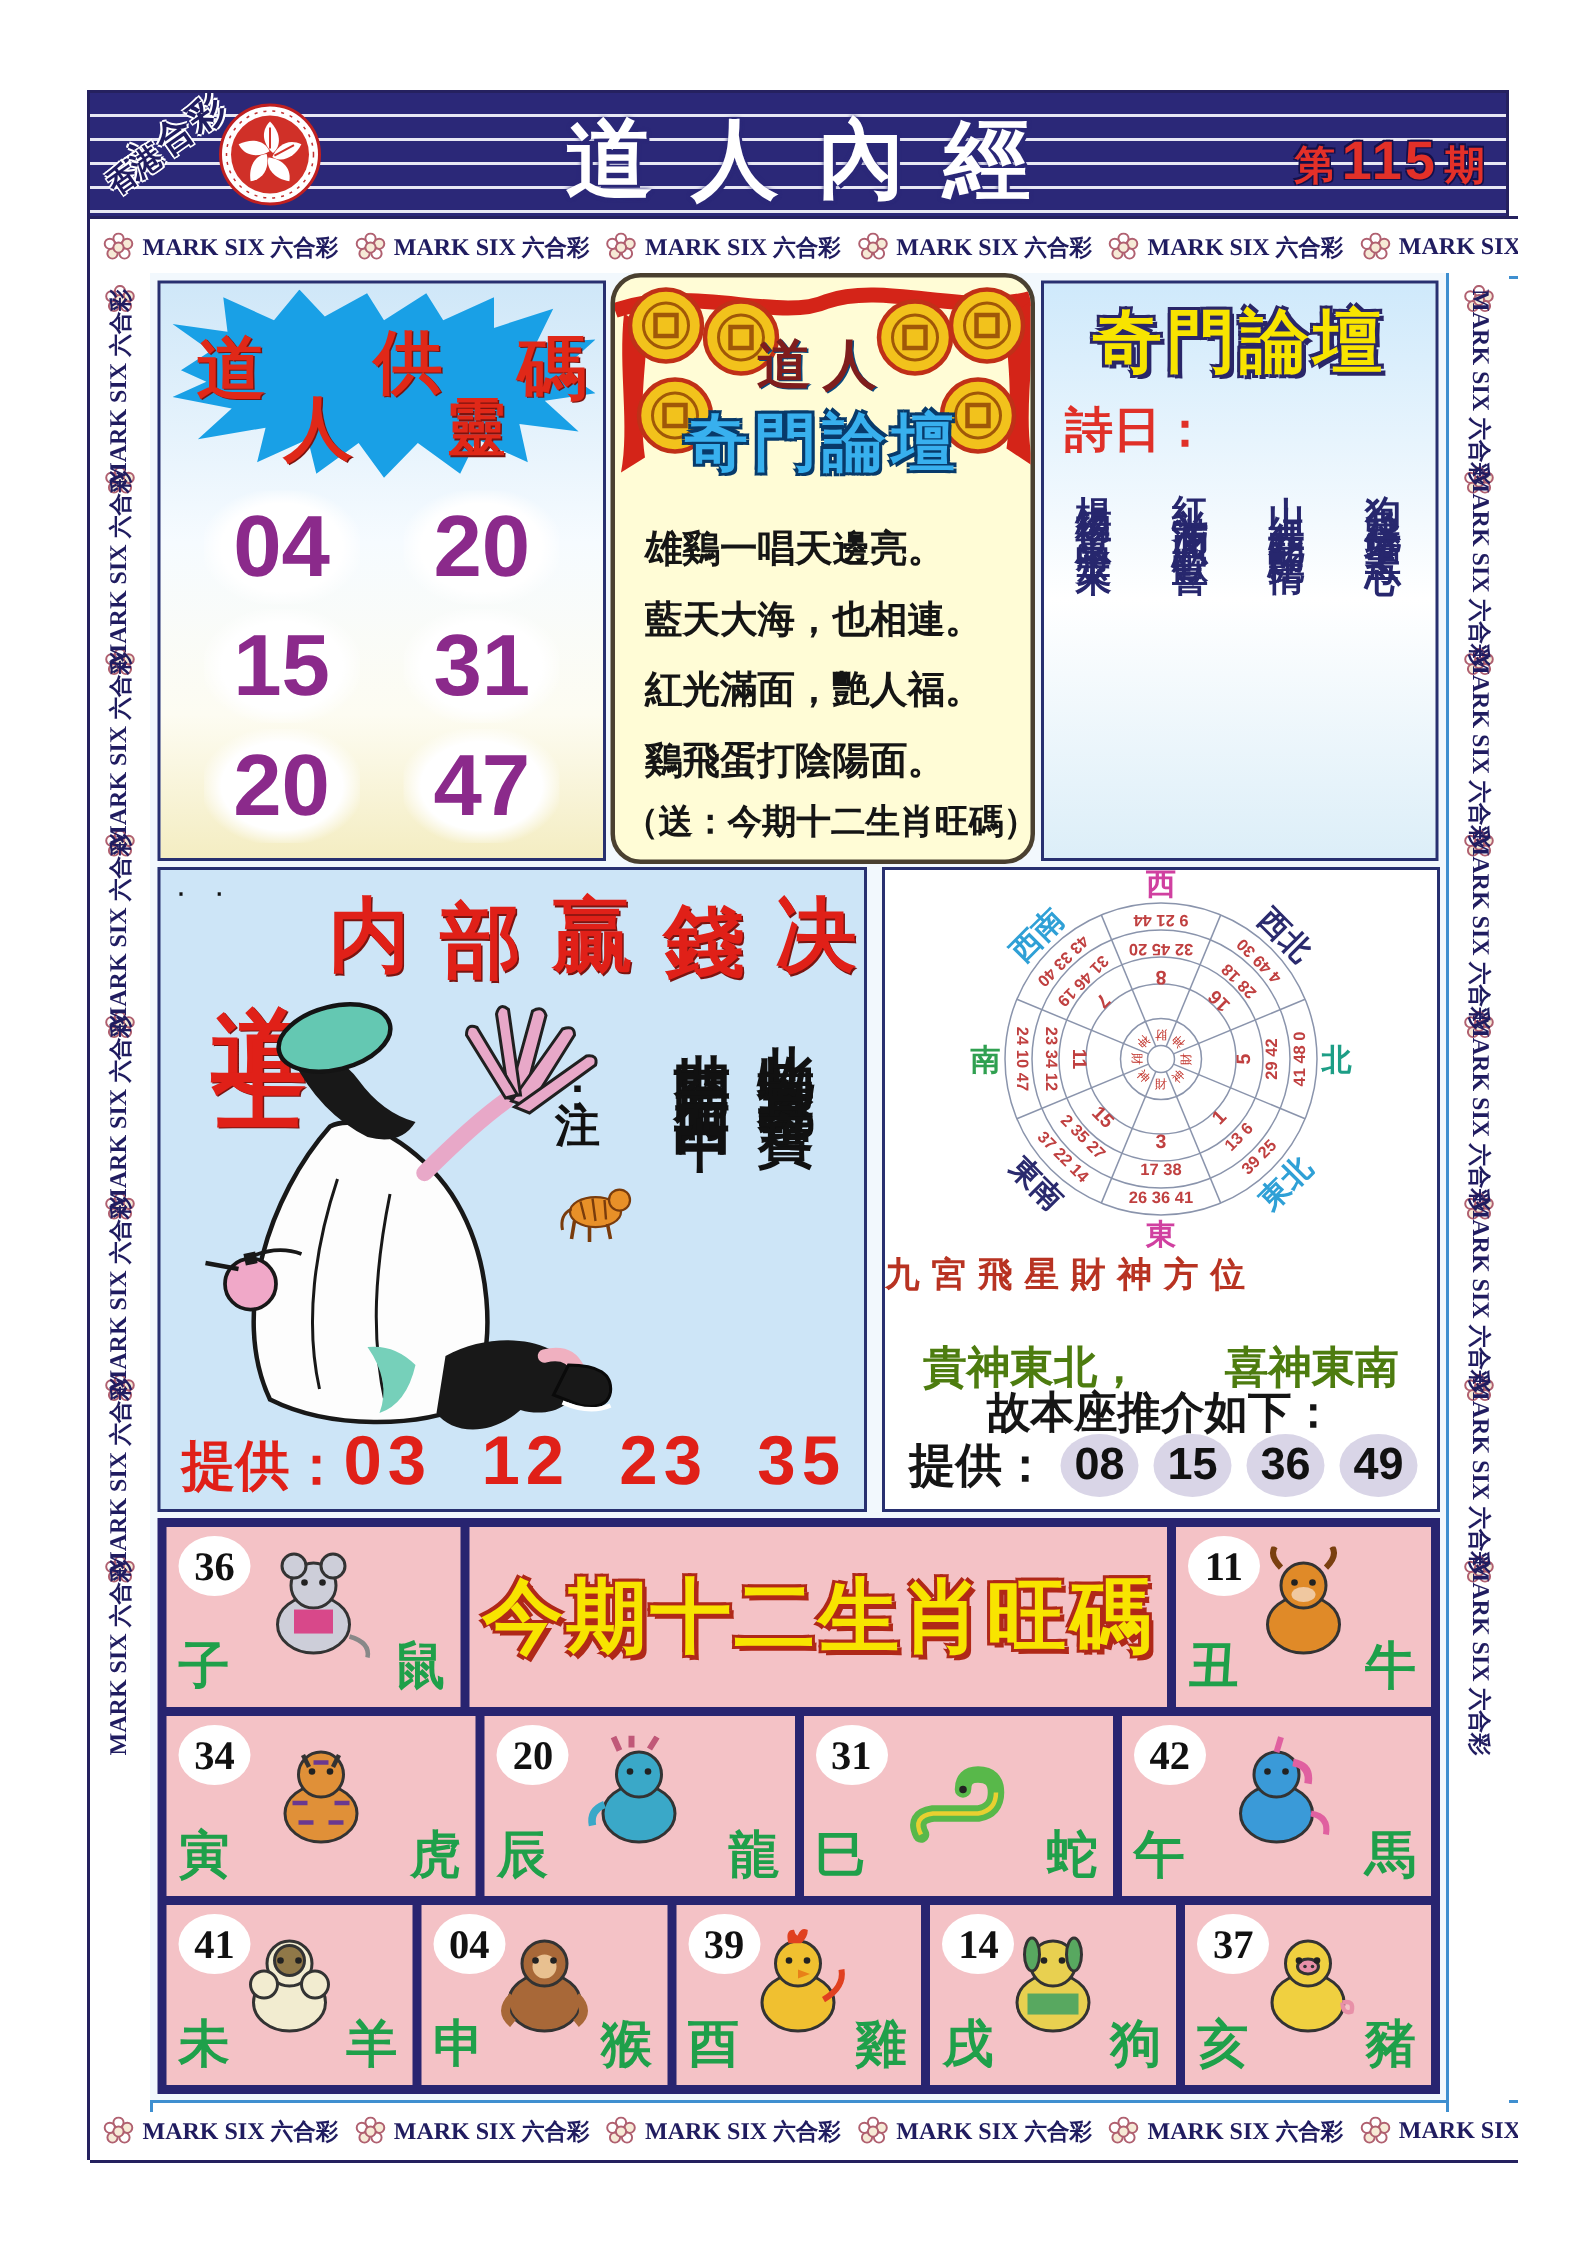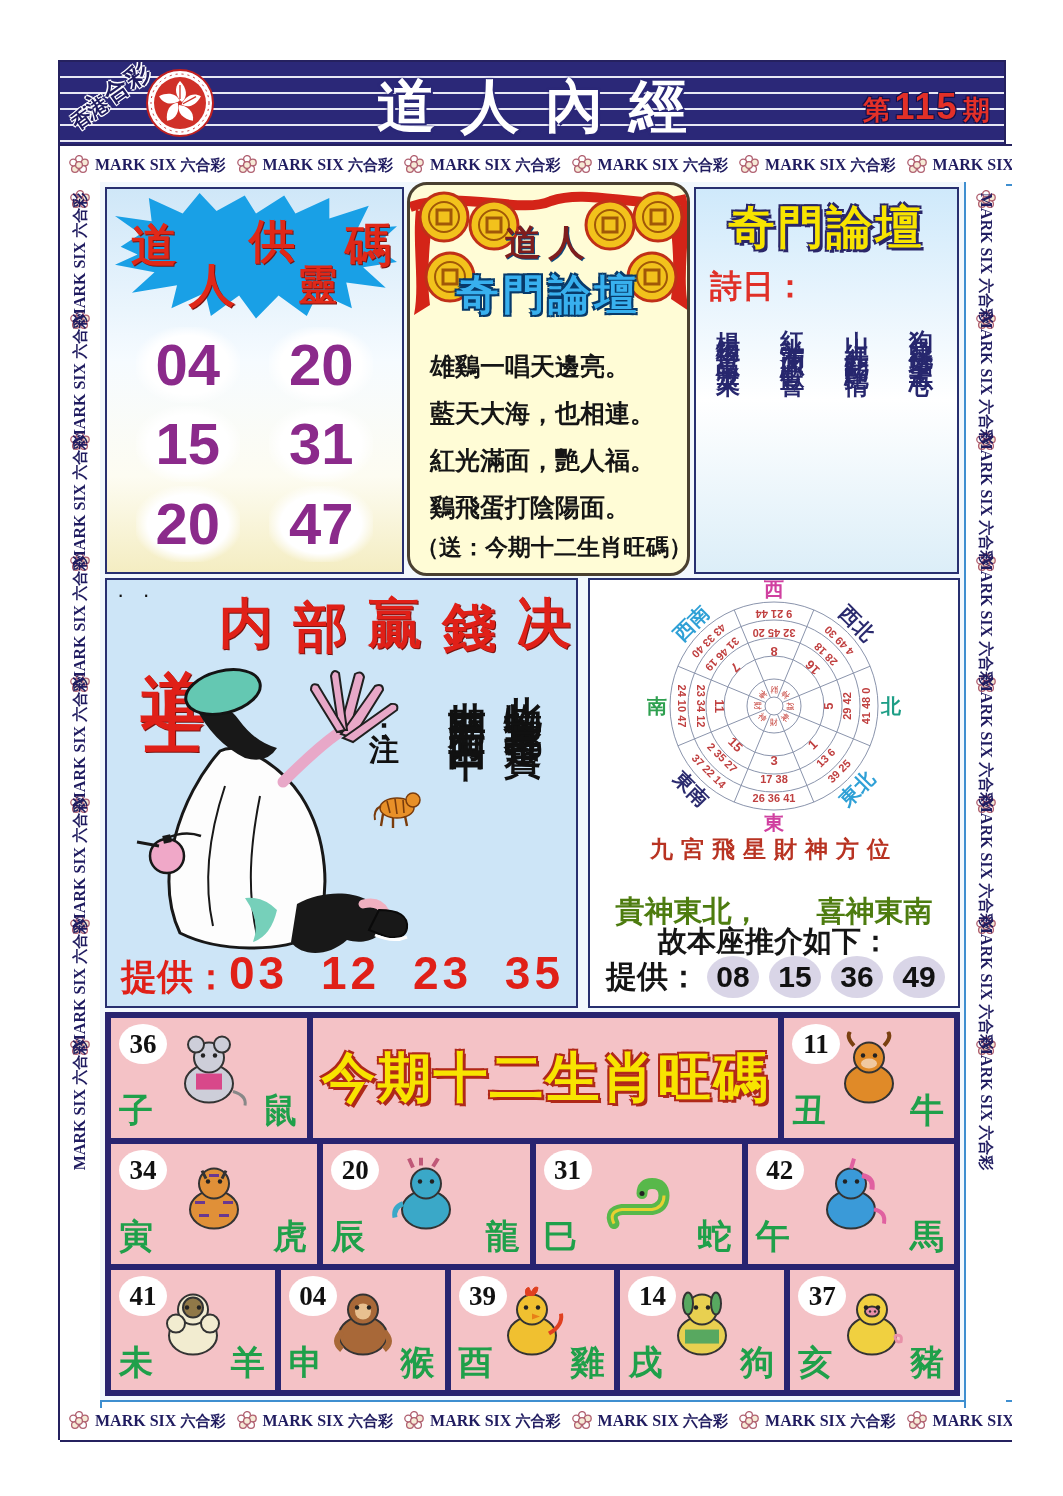--- a/index.html
+++ b/index.html
@@ -101,21 +101,21 @@
     font-size:38px;color:#111;letter-spacing:7px;}
   .b4-col1{right:28px;top:86px;}
   .b4-col2{right:84px;top:92px;}
   .b4-illu{position:absolute;left:18px;top:66px;}
   .b4-provide{position:absolute;left:14px;bottom:4px;white-space:nowrap;}
   .b4-provide .lab{font-size:36px;font-weight:bold;color:#e02018;font-family:"Liberation Serif",serif;}
   .b4-provide .nums{font-size:46px;font-weight:bold;color:#e02018;letter-spacing:4px;word-spacing:16px;}
 
   
   .box5{left:488px;top:396px;width:372px;height:430px;border:2px solid #283070;background:#ffffff;}
-  .b5-caption{position:absolute;left:0;right:0;top:254px;text-align:center;font-size:23px;font-weight:bold;color:#b83322;
+  .b5-caption{position:absolute;left:0;right:0;top:254px;font-size:23px;font-weight:bold;color:#b83322;
     font-family:"Liberation Serif",serif;letter-spacing:8px;}
   .b5-line1{position:absolute;left:0;right:0;top:282px;text-align:center;font-size:29px;font-weight:bold;color:#e8820a;}
   .b5-line2{position:absolute;left:0;right:0;top:312px;text-align:center;font-size:29px;font-weight:bold;color:#4d7c0f;}
   .b5-line2 .gap{display:inline-block;width:56px;}
   .b5-line3{position:absolute;left:0;right:0;top:342px;text-align:center;font-size:29px;font-weight:bold;color:#151515;
     font-family:"Liberation Serif",serif;}
   .b5-provide{position:absolute;left:16px;top:376px;display:flex;align-items:center;gap:8px;}
   .b5-provide .lab{font-size:31px;font-weight:bold;color:#151515;font-family:"Liberation Serif",serif;}
   .b5-ball{width:52px;height:42px;border-radius:50%;background:#d9d5e7;color:#111;font-weight:bold;font-size:30px;
     display:flex;align-items:center;justify-content:center;}

